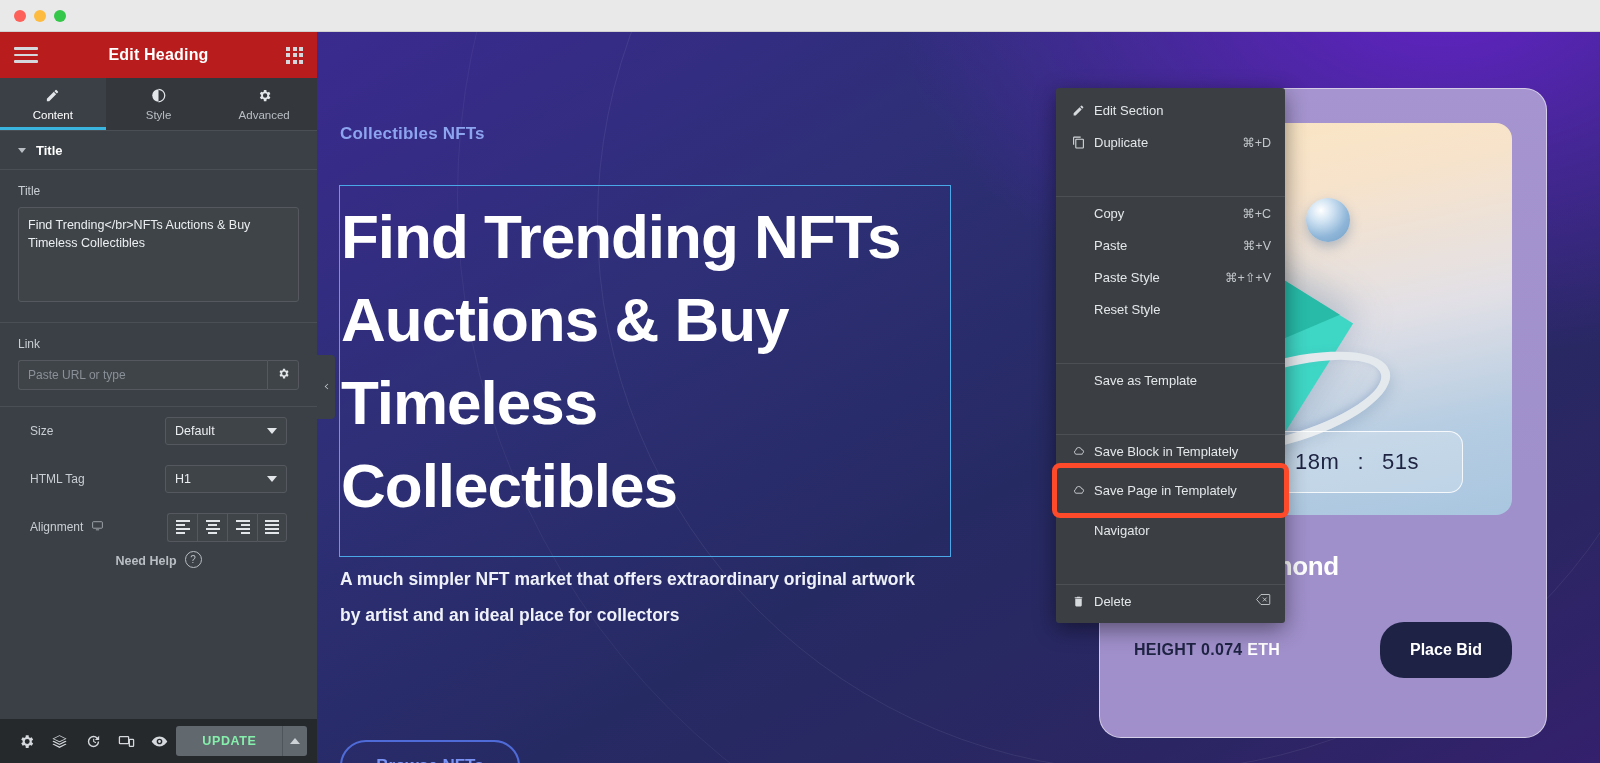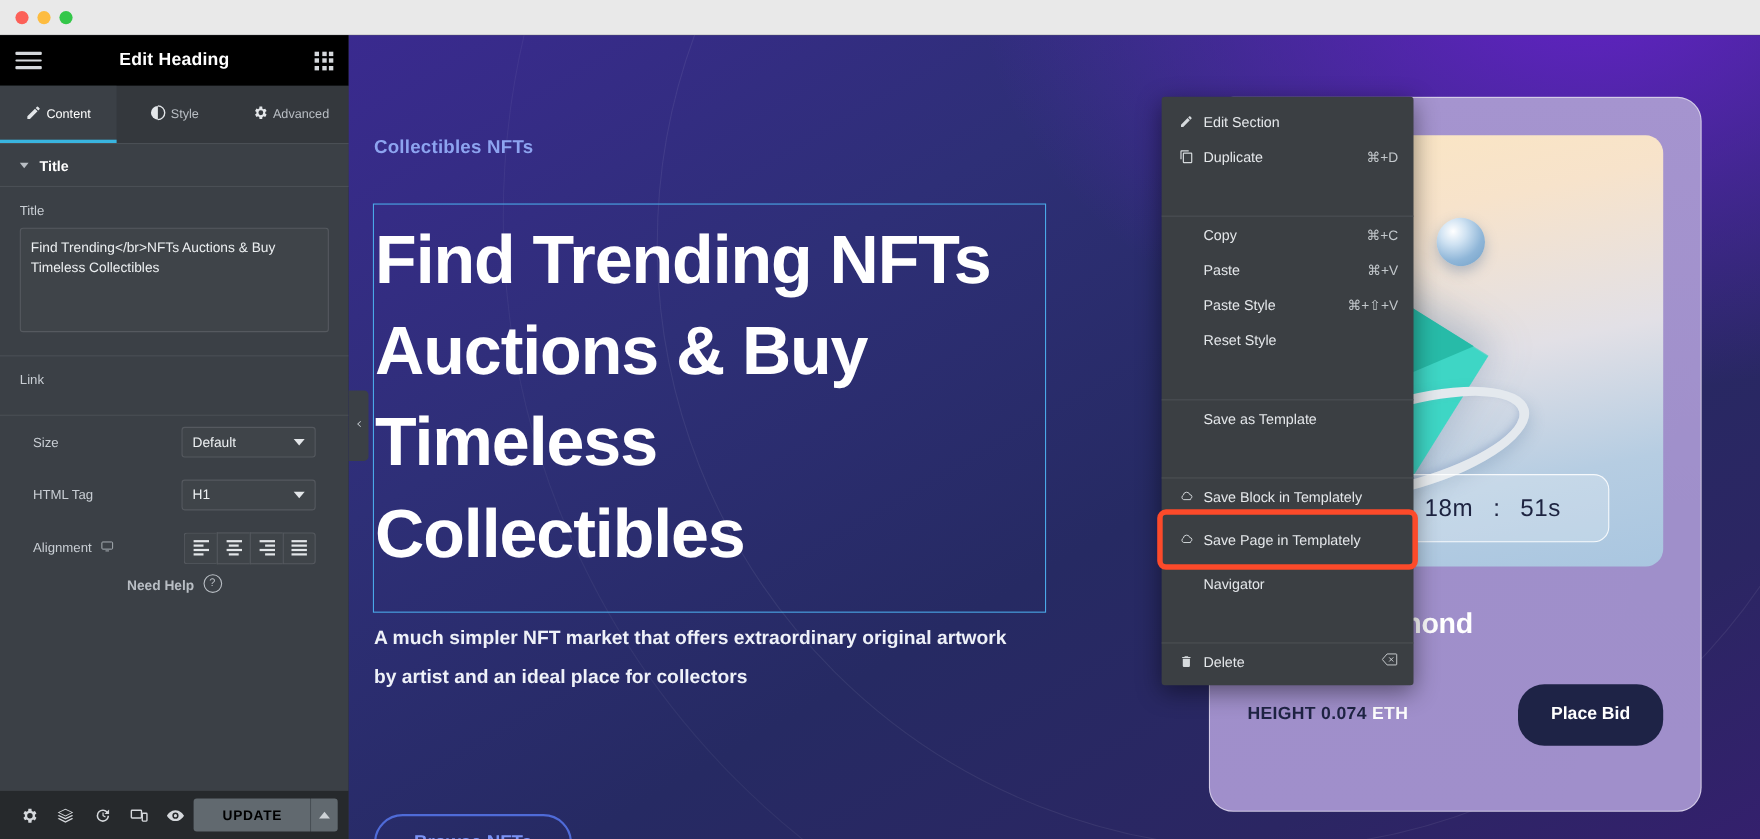--- a/index.html
+++ b/index.html
@@ -20,38 +20,38 @@
   .dot.red { background: #fc6058; }
   .dot.yellow { background: #fdbc40; }
   .dot.green { background: #34c749; }
 
   
   .panel {
     position: absolute; top: 32px; left: 0; width: 317px; height: 731px;
     background: #3b4046; display: flex; flex-direction: column;
   }
   .panel-header {
-    height: 46px; background: #000000; display: flex; align-items: center;
+    height: 46px; background: #b91c1c; display: flex; align-items: center;
     justify-content: space-between; padding: 0 14px; flex: 0 0 auto;
   }
   .hamburger { width: 24px; display: flex; flex-direction: column; gap: 4px; cursor: pointer; }
   .hamburger span { display: block; height: 2.5px; background: #d5d8dc; border-radius: 1px; }
   .panel-title {
     color: #fff; font-size: 16px; font-weight: bold; letter-spacing: .2px;
     position: absolute; left: 0; width: 317px; text-align: center; pointer-events: none;
   }
   .grid-icon {
     display: grid; grid-template-columns: repeat(3, 4px); grid-template-rows: repeat(3, 4px);
     gap: 2.5px; cursor: pointer; z-index: 2;
   }
   .grid-icon i { background: #d5d8dc; display: block; width: 4px; height: 4px; }
 
   .tabs { display: flex; height: 52px; background: #34383d; flex: 0 0 auto; }
   .tab {
-    flex: 1; display: flex; flex-direction: row; align-items: center;
+    flex: 1; display: flex; flex-direction: column; align-items: center;
     justify-content: center; gap: 4px; cursor: pointer; position: relative;
     color: #b9bec4; font-size: 11.5px;
   }
   .tab.active { background: #3b4046; color: #fff; }
   .tab.active::after {
     content: ""; position: absolute; left: 0; right: 0; bottom: 0; height: 3px; background: #39b5e0;
   }
   .tab svg { width: 15px; height: 15px; fill: #e3e6e9; }
 
   .section-title-row {
@@ -124,21 +124,21 @@
 
   .panel-footer {
     height: 44px; background: #26292c; display: flex; align-items: center;
     padding: 0 10px; gap: 0; flex: 0 0 auto;
   }
   .foot-icon {
     width: 38px; height: 44px; display: flex; align-items: center; justify-content: center; cursor: pointer;
   }
   .foot-icon svg { width: 17px; height: 17px; fill: #d5d8dc; }
   .update-btn {
-    margin-left: auto; height: 30px; background: #61696f; color: #000000;
+    margin-left: auto; height: 30px; background: #61696f; color: #86efac;
     border-radius: 3px 0 0 3px; display: flex; align-items: center; justify-content: center;
     font-size: 12.5px; font-weight: bold; letter-spacing: .6px; padding: 0 26px; cursor: pointer;
   }
   .update-arrow {
     height: 30px; width: 28px; background: #61696f; border-left: 1px solid #4e565c;
     border-radius: 0 3px 3px 0; display: flex; align-items: center; justify-content: center; cursor: pointer;
   }
   .update-arrow .up {
     width: 0; height: 0; border-left: 5px solid transparent; border-right: 5px solid transparent;
     border-bottom: 6px solid #cdd2d6;
@@ -333,20 +333,30 @@
 
     <div class="panel-body">
 
       <div class="field">
         <span class="field-label">Title</span>
         <textarea class="title-textarea" style="">Find Trending&lt;/br&gt;NFTs Auctions &amp; Buy Timeless Collectibles</textarea>
       </div>
 
       <div class="field">
         <span class="field-label">Link</span>
+        <div class="link-row">
+          <input class="link-input" type="text" placeholder="Paste URL or type" style="">
+          <div class="link-gear">
+            <span>
+              <svg viewBox="0 0 24 24">
+                  <path d="M19.4 13a7.8 7.8 0 000-2l2-1.6-2-3.4-2.4 1a7.7 7.7 0 00-1.7-1L15 3H11l-.3 2.9a7.7 7.7 0 00-1.7 1l-2.4-1-2 3.4L6.6 11a7.8 7.8 0 000 2l-2 1.6 2 3.4 2.4-1a7.7 7.7 0 001.7 1l.3 3h4l.3-2.9a7.7 7.7 0 001.7-1l2.4 1 2-3.4-2-1.7zM13 15.5a3.5 3.5 0 110-7 3.5 3.5 0 010 7z"></path>
+                </svg>
+            </span>
+          </div>
+        </div>
       </div>
 
       <div class="ctrl-row">
         <span class="name">Size</span>
         <div class="select">
           <span>Default</span>
           <span class="arrow"></span>
         </div>
       </div>
 

